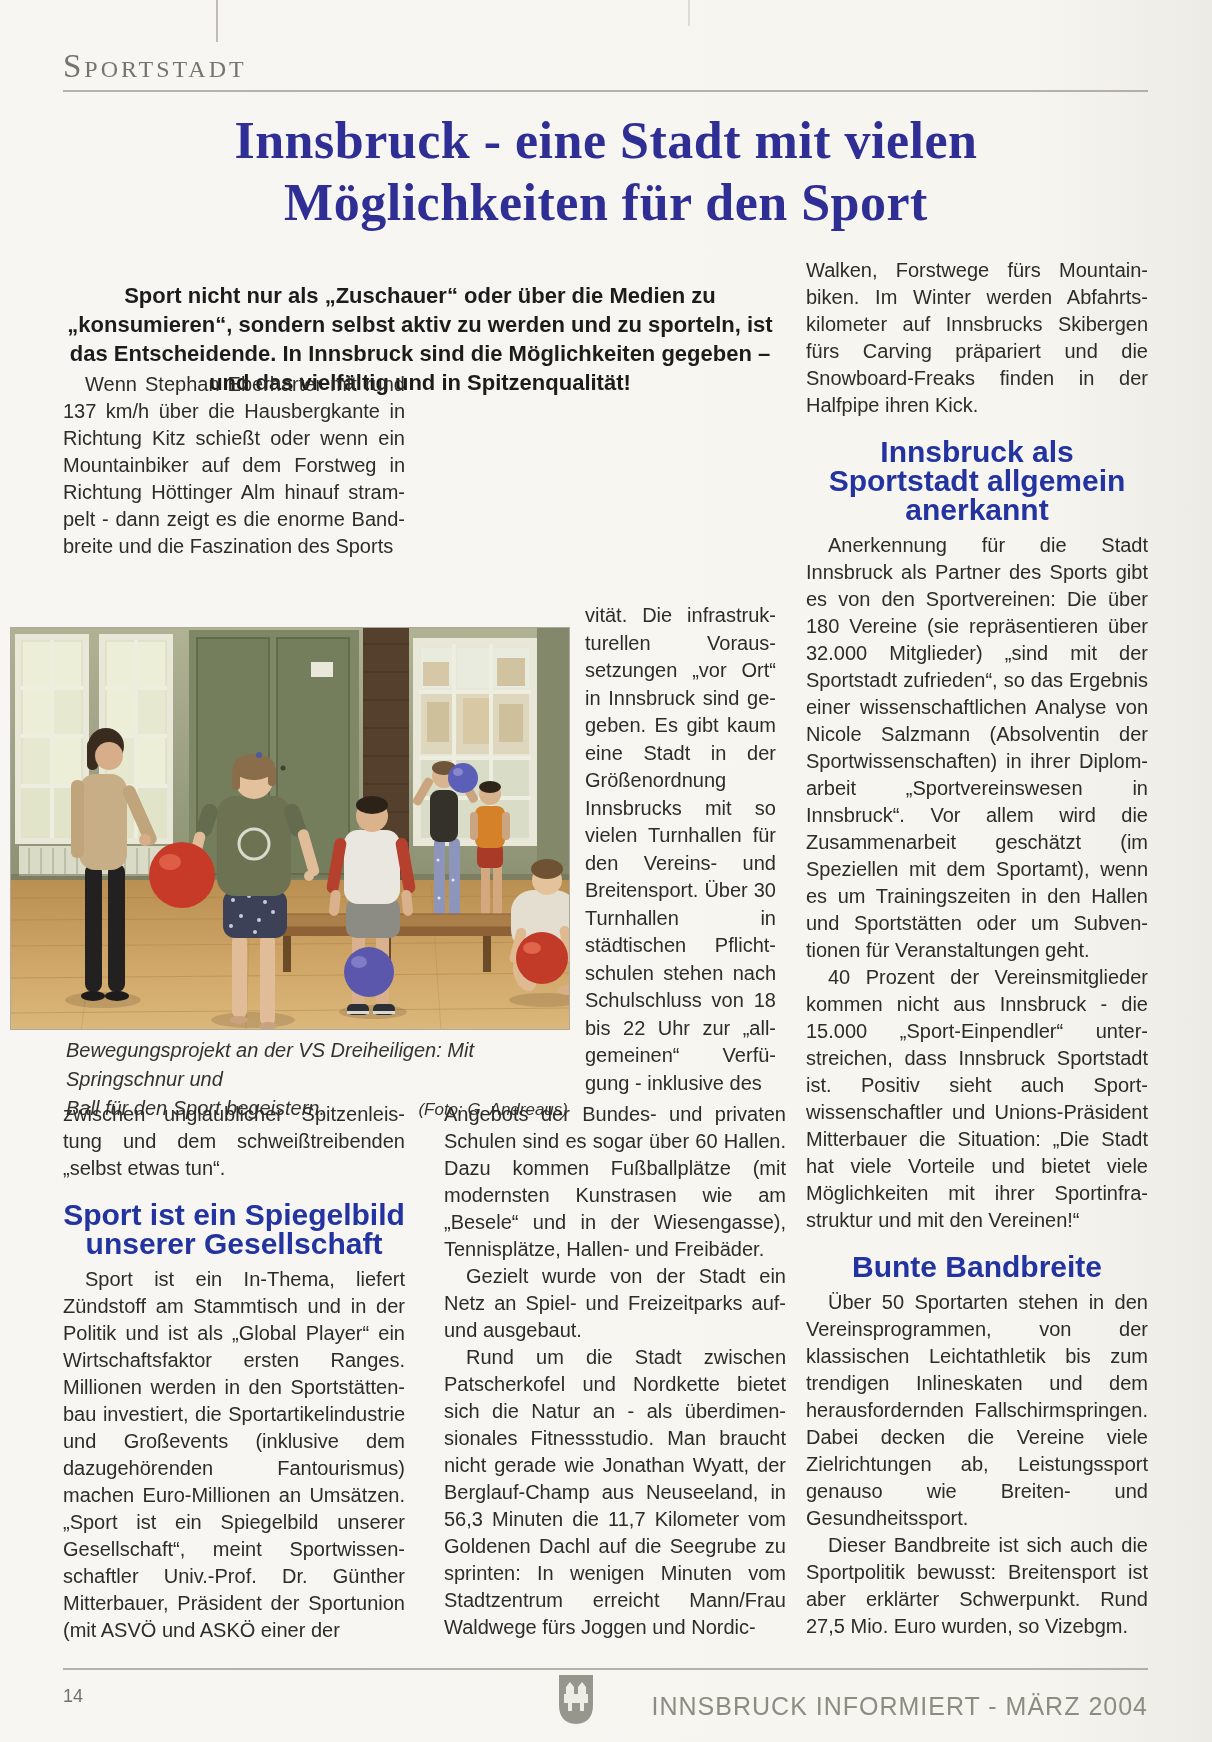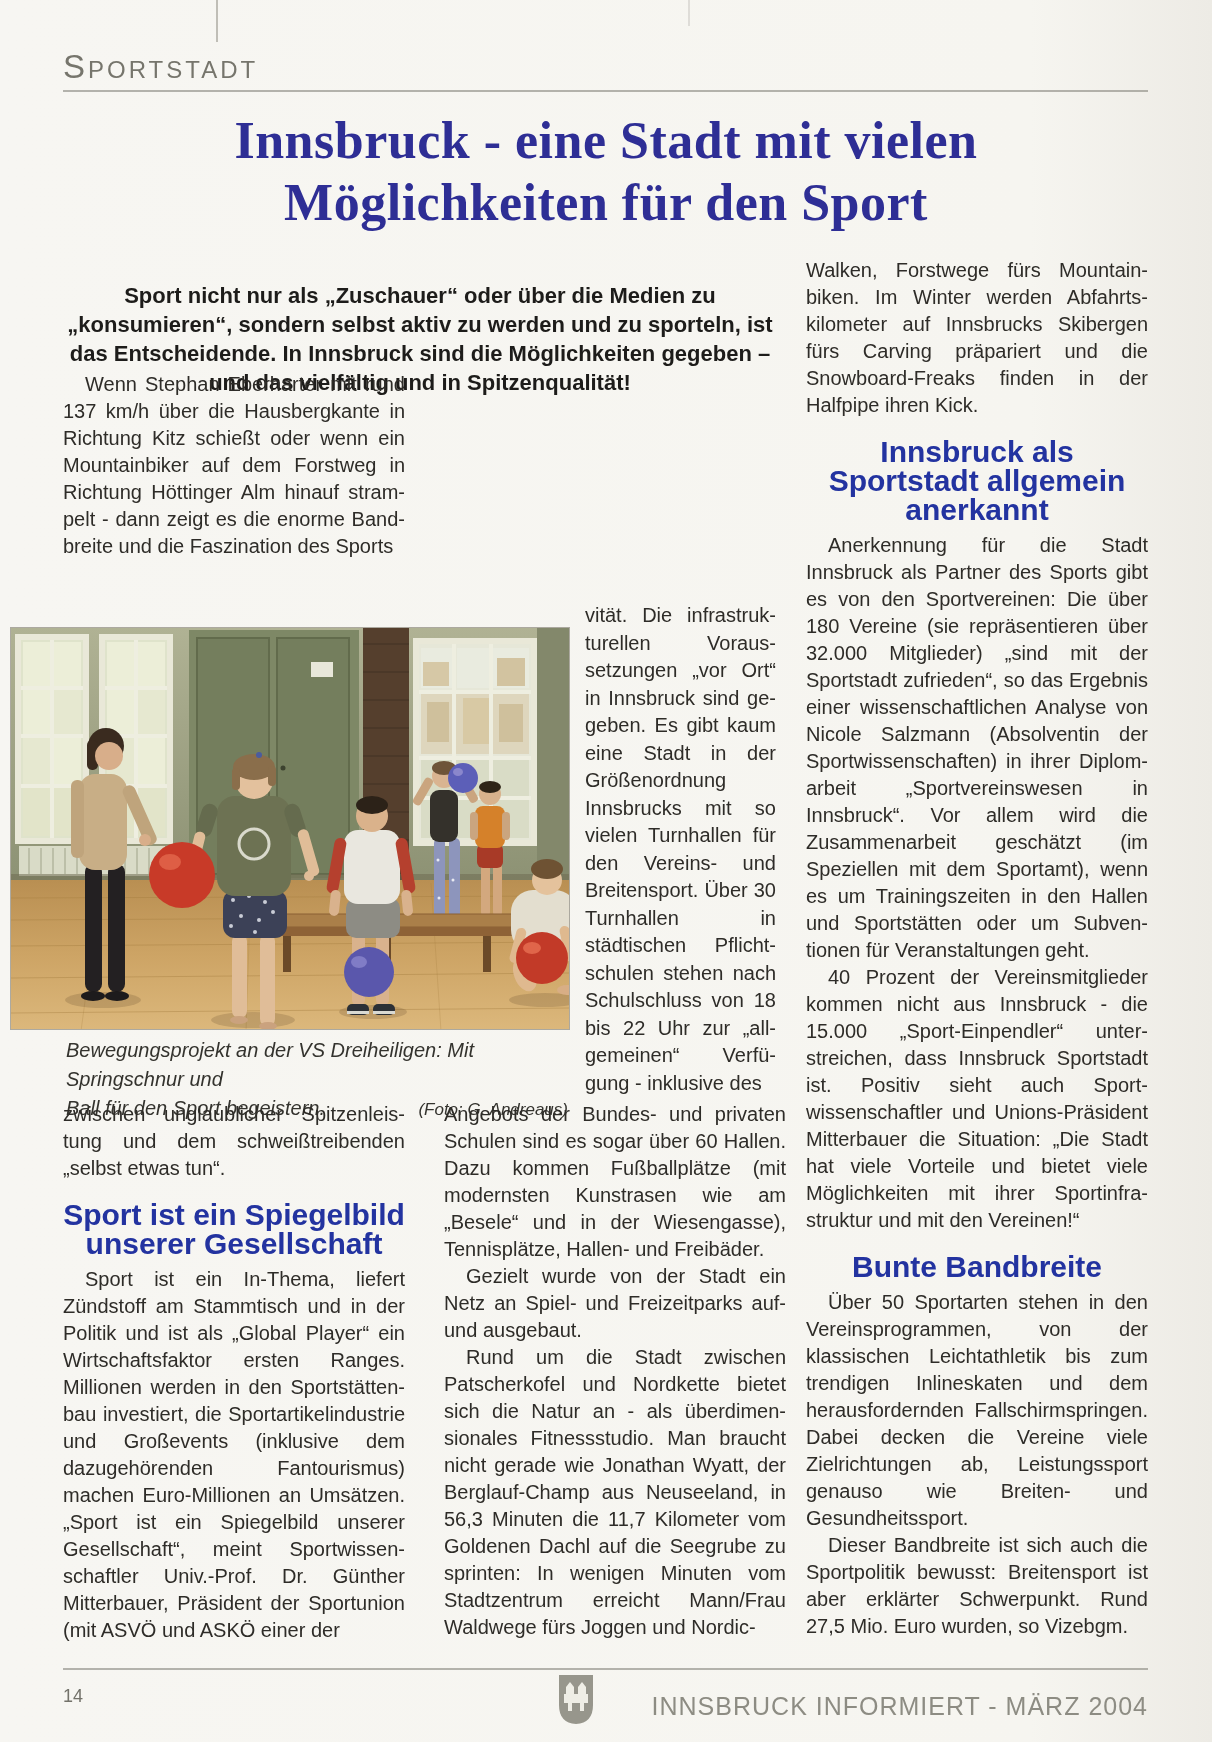--- a/index.html
+++ b/index.html
@@ -7,21 +7,21 @@
     --muted-gray:#85847c; --rule-gray:#8f8e86;
   }
   html,body{margin:0;padding:0;background:#e8e7e3;}
   .page{position:relative;width:1212px;height:1742px;overflow:hidden;
     background:linear-gradient(90deg,#f7f6f2 0%,#f6f5f0 85%,#edebe5 100%);
     font-family:"Liberation Sans",sans-serif;color:var(--text);}
   .abs{position:absolute;}
   .tick{background:#b2b0a8;}
   .tick1{left:216px;top:0;width:2px;height:42px;opacity:.8;}
   .tick2{left:688px;top:0;width:2px;height:26px;opacity:.35;}
-  .section-label{font-family:Liberation Sans, sans-serif;font-size:24px;letter-spacing:3px;color:#76756c;}
+  .section-label{font-family:Liberation Serif, serif;font-size:24px;letter-spacing:3px;color:#76756c;}
   .section-label::first-letter{font-size:33px;}
   .rule{height:2px;background:var(--rule-gray);opacity:.65;}
   .b-section{left:63px;top:48px;}
   .b-rule-top{left:63px;top:90px;width:1085px;}
   .b-title{left:31px;top:110px;width:1150px;text-align:center;
     font-family:"Liberation Serif",serif;font-weight:bold;color:var(--title-blue);
     font-size:52px;line-height:62px;letter-spacing:.5px;}
   .b-intro{left:63px;top:252px;width:714px;text-align:center;font-weight:bold;
     font-size:22px;line-height:29px;color:#1d1c1a;margin-top:29px;}
   .col{font-size:20px;line-height:27px;text-align:justify;}

